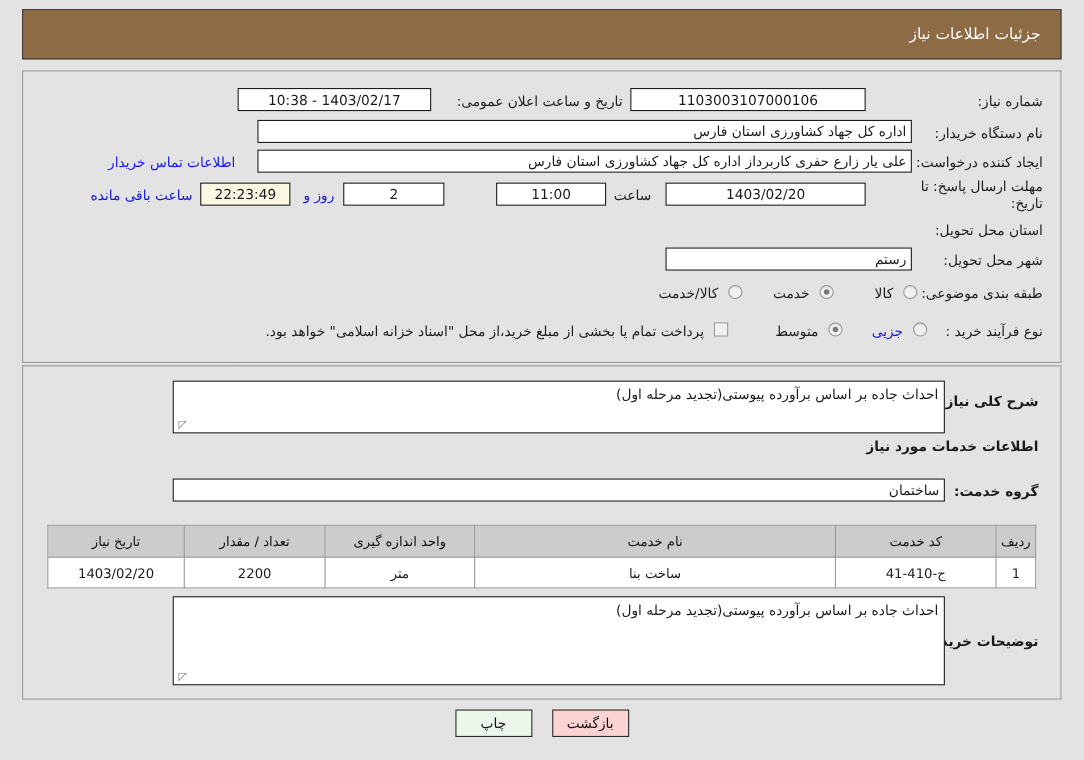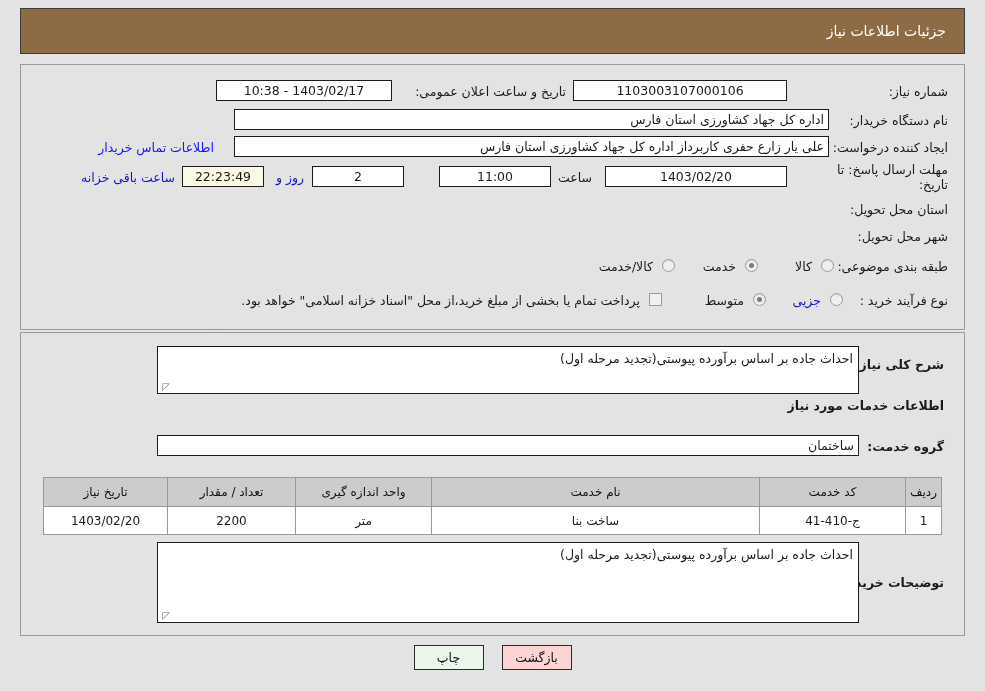--- a/index.html
+++ b/index.html
@@ -235,29 +235,30 @@
     <div class="lbl" style="right:16px; top:48px;text-align:center;">نام دستگاه خریدار:</div>
     <div class="fld right" style="right:135px; top:44px; width:595px;">اداره کل جهاد کشاورزی استان فارس</div>
 
     <div class="lbl" style="right:16px; top:75px;">ایجاد کننده درخواست:</div>
     <div class="fld right" style="right:135px; top:71px; width:595px;">علی یار زارع حفری کاربرداز اداره کل جهاد کشاورزی استان فارس</div>
     <div class="link" style="right:750px; top:75px;">اطلاعات تماس خریدار</div>
 
     <div class="lbl" style="right:16px; top:97px; width:115px; white-space:normal;text-align:right;">مهلت ارسال پاسخ: تا تاریخ:</div>
     <div class="fld center" style="right:177px; top:101px; width:182px;">1403/02/20</div>
     <div class="lbl" style="right:372px; top:105px;">ساعت</div>
-    <div class="fld center" style="right:413px; top:101px; width:112px;text-align:center;">11:00</div>
+    <div class="fld center" style="right:413px; top:101px; width:100px;text-align:center;">11:00</div>
     <div class="fld center" style="right:560px; top:101px; width:92px;">2</div>
     <div class="lbl blue" style="right:660px; top:105px;">روز و</div>
     <div class="fld cream center" style="right:700px; top:101px; width:82px;">22:23:49</div>
-    <div class="lbl blue" style="right:789px; top:105px;">ساعت باقی خزانه</div>
+    <div class="lbl blue" style="right:789px; top:105px;">ساعت باقی مانده</div>
 
     <div class="lbl" style="right:16px; top:137px;">استان محل تحویل:</div>
 
     <div class="lbl" style="right:16px; top:164px;">شهر محل تحویل:</div>
+    <div class="fld right" style="right:135px; top:160px; width:224px;">رستم</div>
 
     <div class="lbl" style="right:16px; top:194px;">طبقه بندی موضوعی:</div>
     <div class="radio" style="right:130px; top:194px;"></div>
     <div class="lbl" style="right:152px; top:194px;">کالا</div>
     <div class="radio on" style="right:206px; top:194px;"></div>
     <div class="lbl" style="right:228px; top:194px;">خدمت</div>
     <div class="radio" style="right:289px; top:194px;"></div>
     <div class="lbl" style="right:311px; top:194px;">کالا/خدمت</div>
 
     <div class="lbl" style="right:16px; top:228px;">نوع فرآیند خرید :</div>

